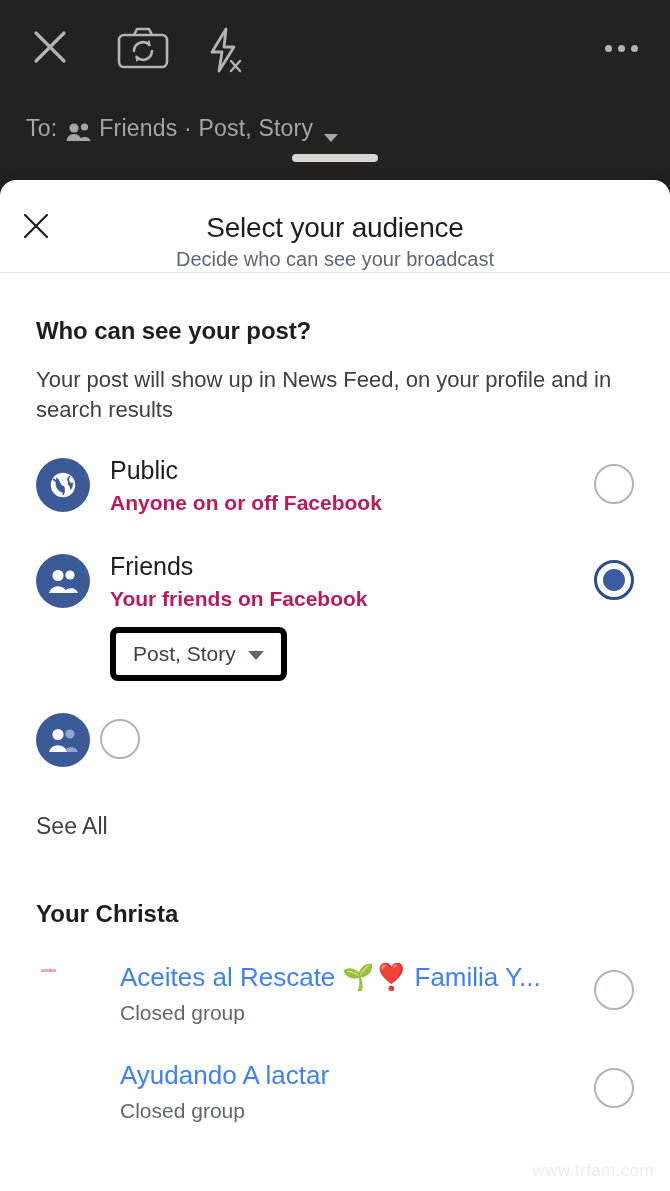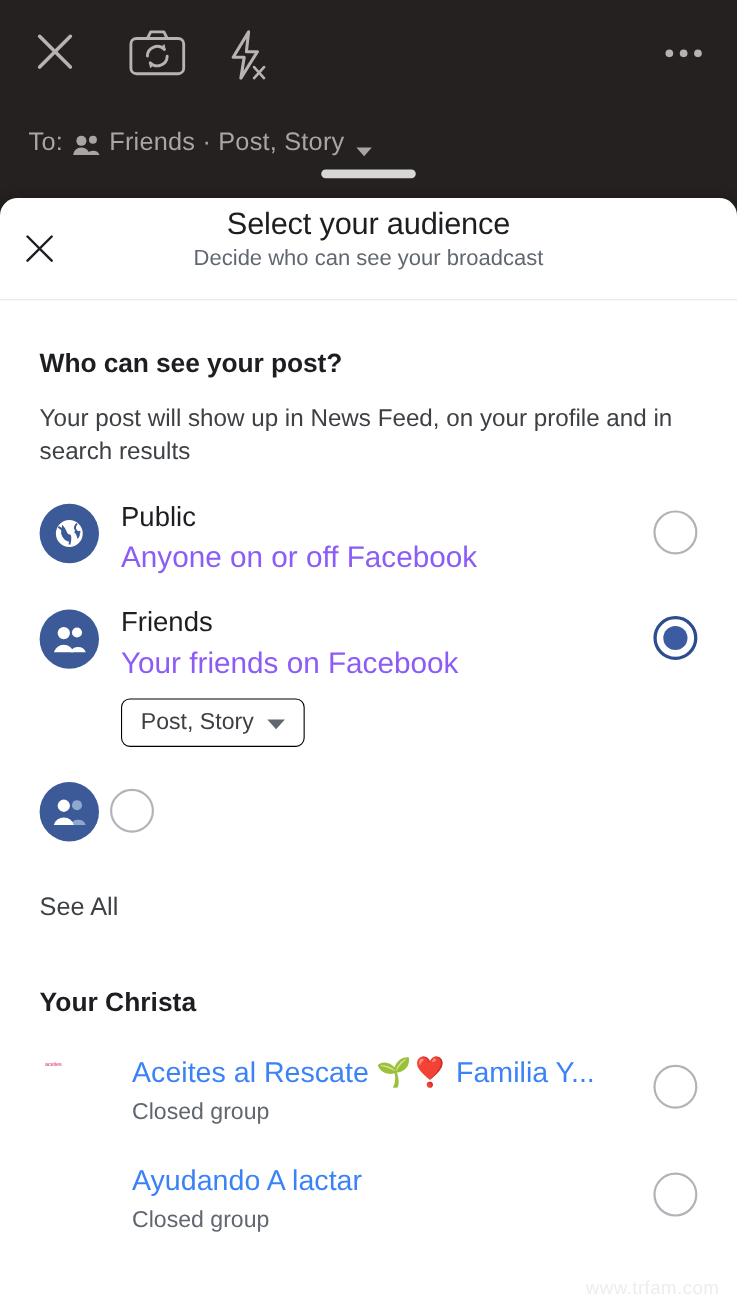--- a/index.html
+++ b/index.html
@@ -54,21 +54,21 @@
     background: #ffffff; border-radius: 16px 16px 0 0;
     box-shadow: 0 -2px 10px rgba(0,0,0,.16);
     overflow: hidden;
   }
   .sheet-header { position: relative; height: 92px; }
   .sheet-close {
     position: absolute; left: 16px; top: 26px; width: 40px; height: 40px;
     display: flex; align-items: center; justify-content: center; color: #1c1e21;
   }
   .sheet-title {
-    text-align: center; padding-top: 8px;
+    text-align: center; padding-top: 32px;
     font-size: 28px; font-weight: 400; color: #1c1e21; letter-spacing: -.2px;
   }
   .sheet-sub {
     text-align: center; margin-top: 4px;
     font-size: 20px; color: #606770; font-weight: 400;
   }
   .header-rule { height: 1px; background: #e4e6e9; width: 100%; }
 
   
   .sheet-body { padding: 0 36px; }
@@ -87,39 +87,39 @@
   }
   .opt-icon {
     width: 54px; height: 54px; border-radius: 50%;
     background: #3d5a98; flex: 0 0 54px;
     display: flex; align-items: center; justify-content: center;
     margin-top: 2px;
   }
   .opt-icon svg { display: block; }
   .opt-text { margin-left: 20px; flex: 1 1 auto; padding-top: 0; }
   .opt-label { font-size: 25px; color: #1c1e21; line-height: 1.15; font-weight: 400; }
-  .opt-sub { font-size: 27px; color: #8b5cf6; margin-top: 7px; font-weight: 400; }
+  .opt-sub { font-size: 21px; color: #be185d; margin-top: 7px; font-weight: 700; }
 
   .radio {
     flex: 0 0 40px; width: 40px; height: 40px; border-radius: 50%;
     border: 2px solid #b0b3b8; margin-top: 8px; margin-left: 10px;
   }
   .radio.selected {
     border: 3px solid #2c4d8e; position: relative; background: #fff;
   }
   .radio.selected::after {
     content: ""; position: absolute; left: 50%; top: 50%;
     width: 22px; height: 22px; border-radius: 50%; background: #3b5ca0;
     transform: translate(-50%, -50%);
   }
 
   .pill {
     display: inline-flex; align-items: center; gap: 12px;
     margin-top: 16px; padding: 9px 17px;
-    border: 1px solid #000000; border-radius: 8px;
+    border: 6px solid #000000; border-radius: 8px;
     font-size: 21px; color: #3d4145; background: #fff;
   }
   .pill-caret {
     width: 0; height: 0; border-left: 8px solid transparent;
     border-right: 8px solid transparent; border-top: 9px solid #606770;
     margin-top: 2px;
   }
 
   .see-all {
     font-size: 23px; color: #3d4145; margin-top: 36px; font-weight: 400;

